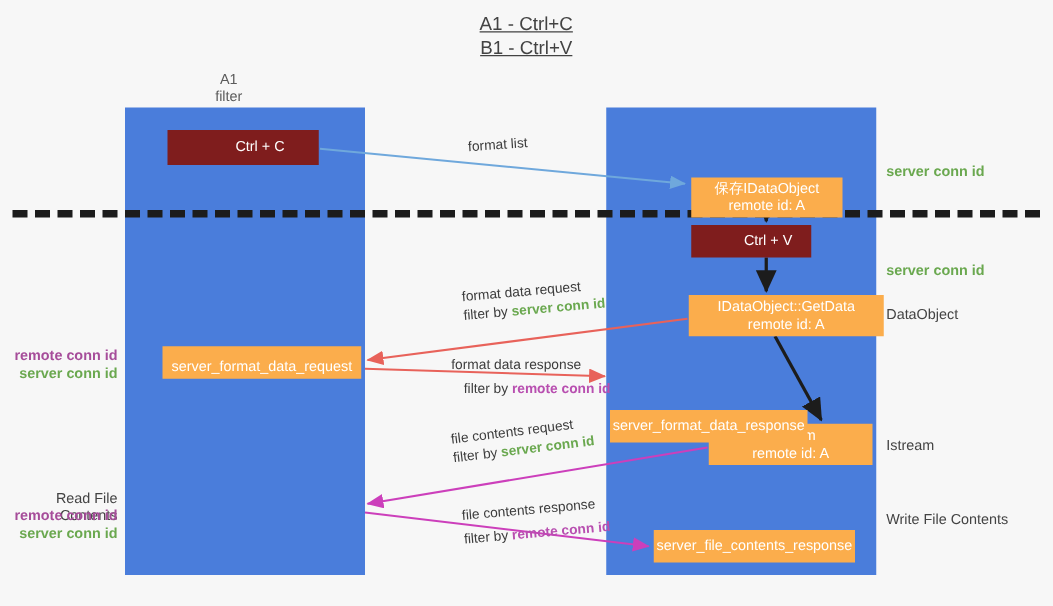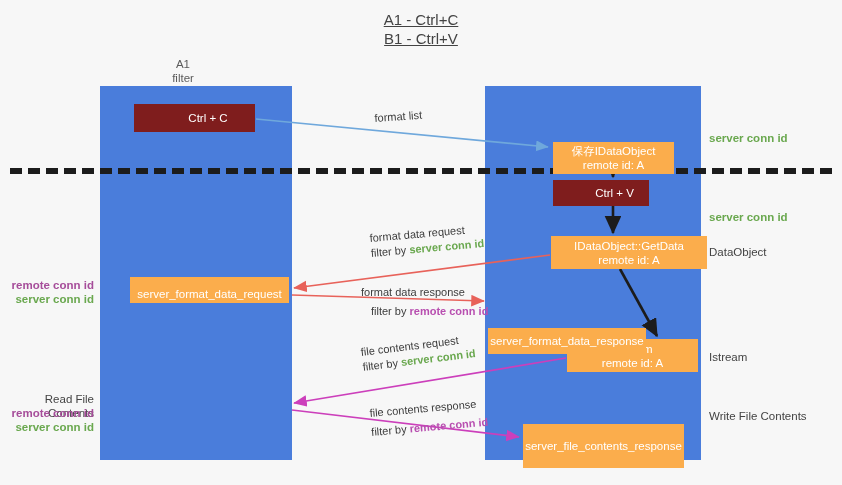--- a/index.html
+++ b/index.html
@@ -44,21 +44,21 @@
   .node .l2{display:block;}
 
   #n-ctrlc{left:134px;top:104px;width:121px;height:28px;}
   #n-idataobject{left:553px;top:142px;width:121px;height:32px;}
   #n-ctrlv{left:553px;top:180px;width:96px;height:26px;}
   #n-getdata{left:551px;top:236px;width:156px;height:33px;}
   #n-istream{left:567px;top:339px;width:131px;height:33px;}
   #n-fmtreq{left:130px;top:277px;width:159px;height:26px;align-items:flex-end;}
   #n-fmtres{left:488px;top:288px;width:158px;height:26px;margin-top:40px;}
   #n-filereq{left:130px;top:392px;width:159px;height:26px;}
-  #n-fileres{left:523px;top:424px;width:161px;height:44px;}
+  #n-fileres{left:523px;top:424px;width:161px;height:26px;}
 
   
   .rlabel{font-size:11.5px;line-height:14px;color:#434343;}
   .green-t{color:#6aa84f;font-weight:bold;}
   .purple-t{color:#a64d9a;font-weight:bold;}
   .purple-t2{color:#b84fb0;font-weight:bold;}
 
   #r-serverconn1{left:709px;top:131px;}
   #r-serverconn2{left:709px;top:210px;}
   #r-dataobject{left:709px;top:245px;}

